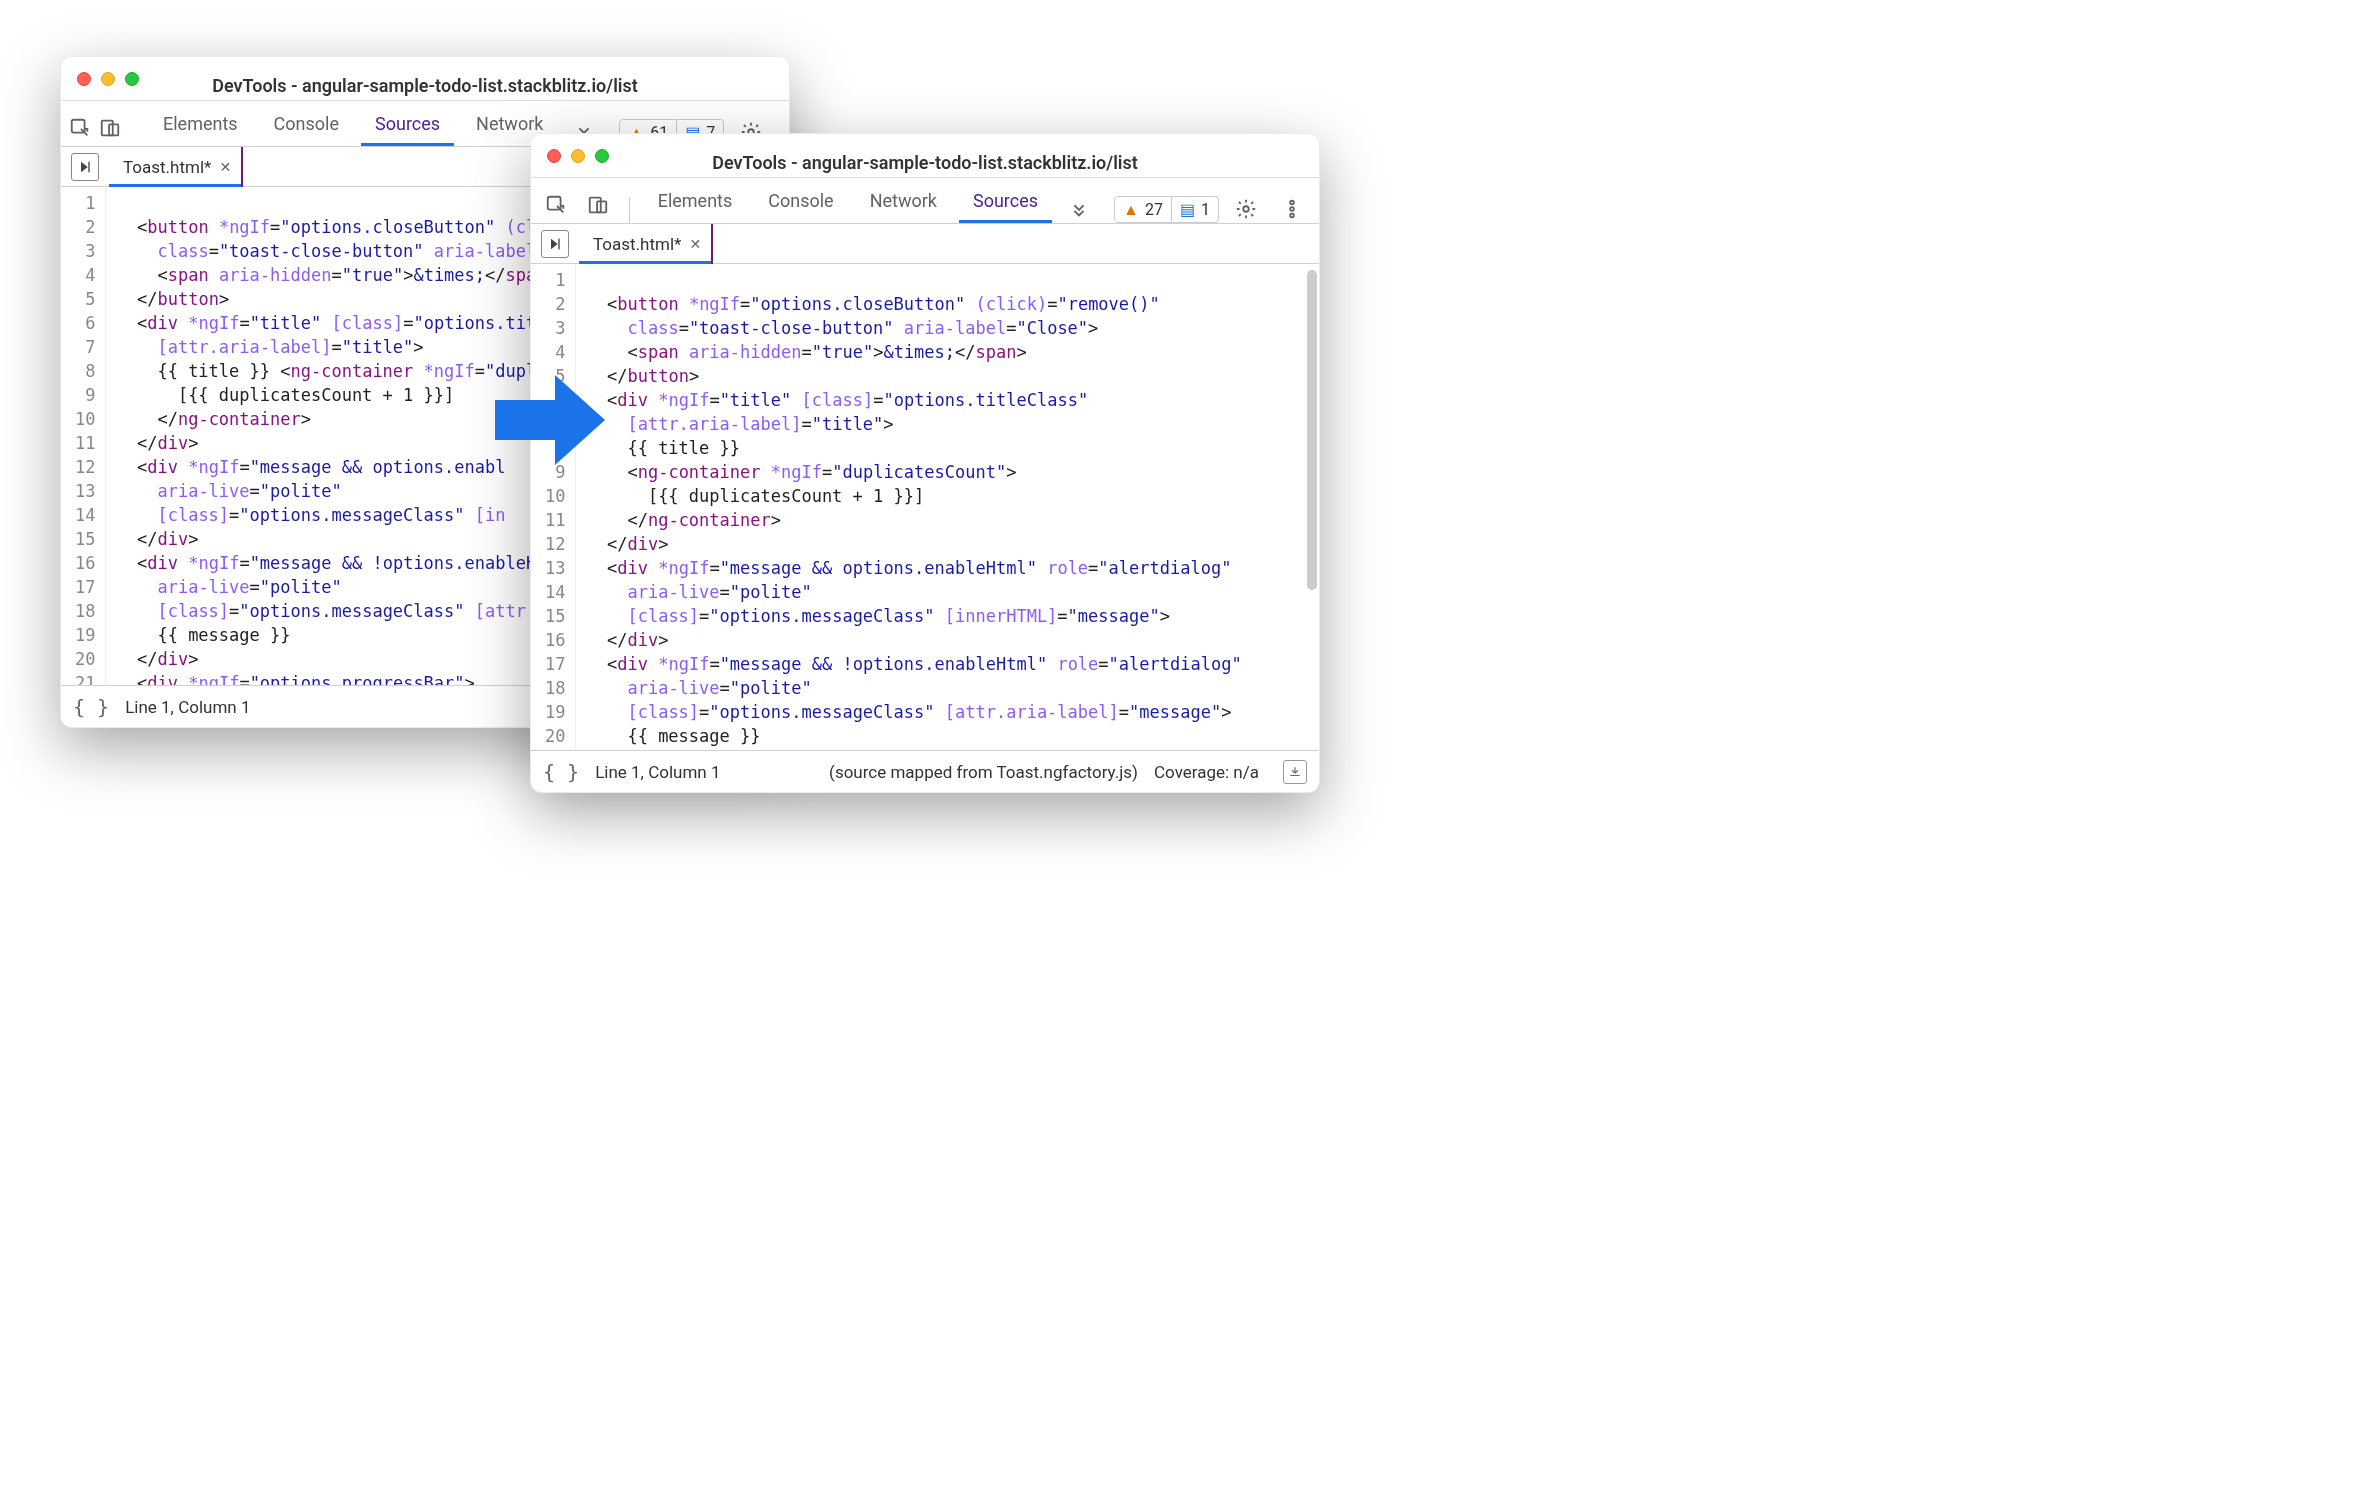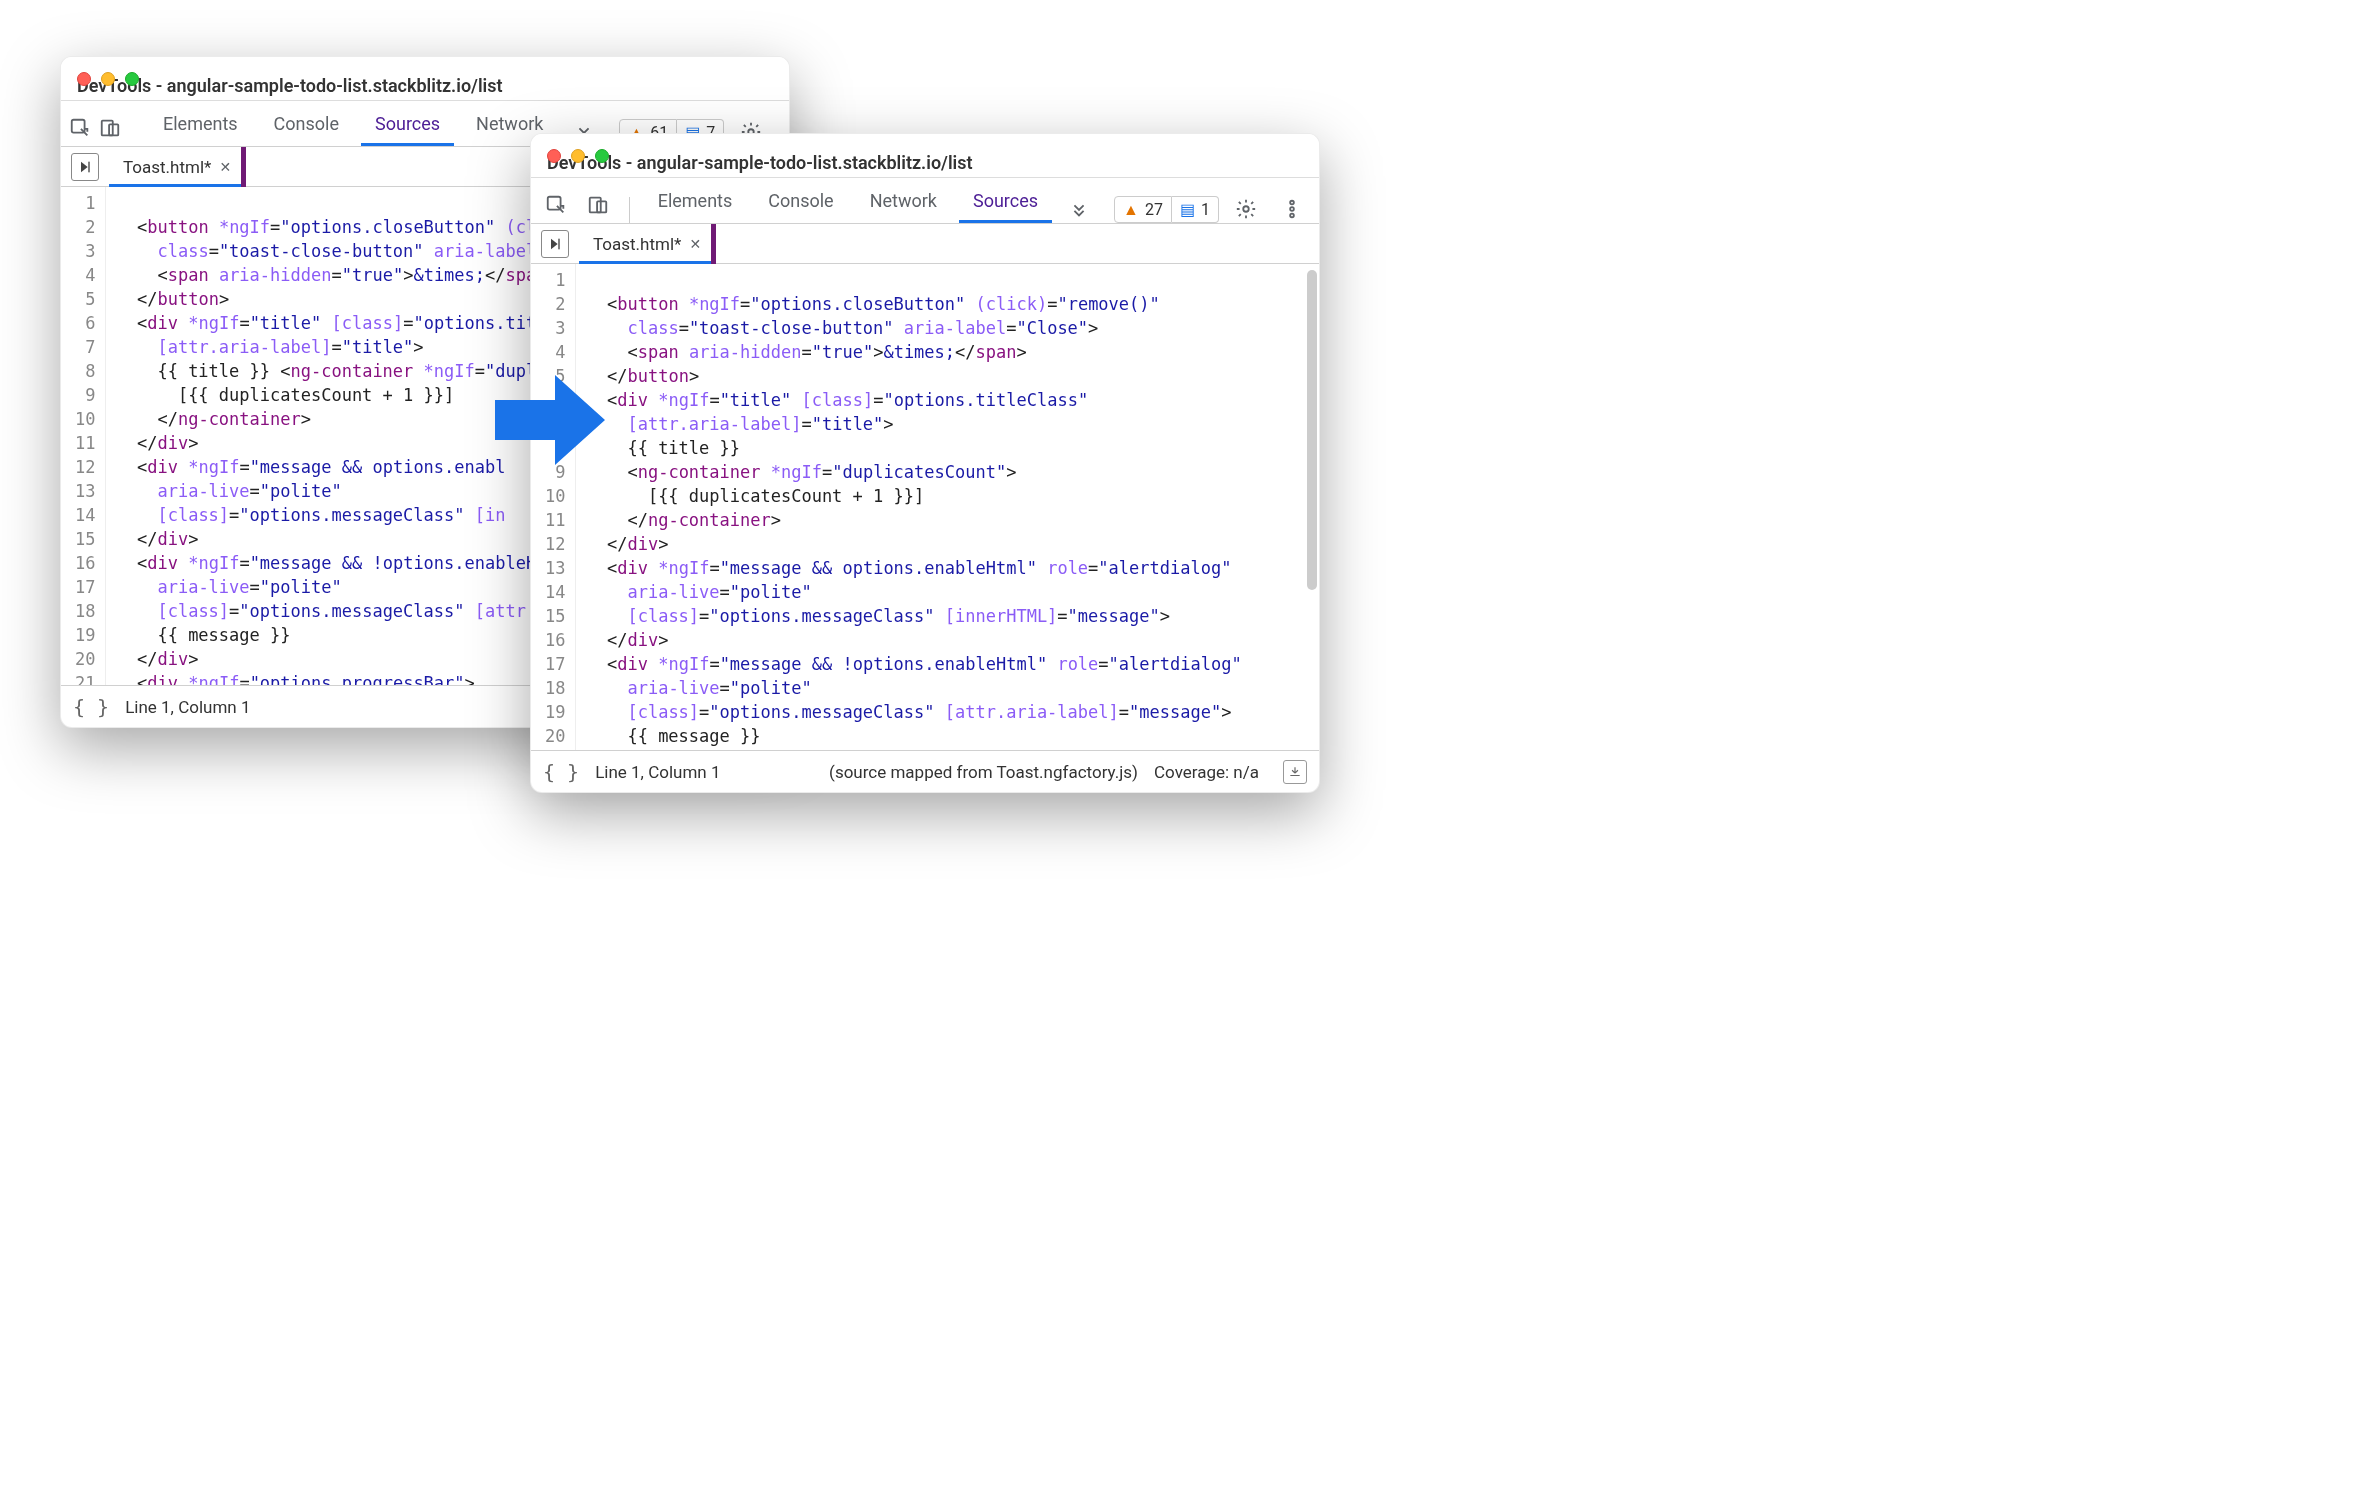--- a/index.html
+++ b/index.html
@@ -26,21 +26,21 @@
     padding: 0 16px;
     border-bottom: 1px solid #ddd;
     background: #fff;
     position: relative;
   }
   .traffic { display: flex; gap: 10px; position: absolute; left: 16px; }
   .tl { width: 14px; height: 14px; border-radius: 50%; }
   .tl.red { background: #ff5f56; border:1px solid #e0443e; }
   .tl.yel { background: #ffbd2e; border:1px solid #dea123; }
   .tl.grn { background: #27c93f; border:1px solid #1aab29; }
-  .titlebar .title { flex:1; font-weight:600; color:#333; font-size:18px;margin-top:14px; }
+  .titlebar .title { flex:1; text-align:center; font-weight:600; color:#333; font-size:18px;margin-top:14px; }
   .toolbar {
     height: 46px;
     display:flex;
     align-items:flex-end;
     padding: 0 8px;
     border-bottom: 1px solid #d0d0d0;
     gap: 8px;
     background:#fff;
   }
   .toolbar .picker, .toolbar .device {
@@ -69,21 +69,21 @@
   .subtoolbar {
     height: 40px; display:flex; align-items:center; gap:10px;
     padding:0 10px; border-bottom:1px solid #d0d0d0; background:#fff;
   }
   .play-pause {
     width:28px; height:28px; border:1px solid #888; border-radius:3px;
     display:flex; align-items:center; justify-content:center; color:#444;
   }
   .filetab {
     display:flex; align-items:center; height:40px; padding:0 10px 0 14px;
-    border-right:5px solid #701a75; font-size:17px; color:#333; gap:8px;
+    border-right:2px solid #701a75; font-size:17px; color:#333; gap:8px;
     box-shadow: inset 0 -3px 0 #1a73e8;
   }
   .filetab .close { color:#5f6368; font-size:14px; }
   .editor {
     display:flex; height: calc(100% - 44px - 46px - 40px - 42px);
     font-family: ui-monospace, Menlo, Consolas, monospace;
     font-size: 17px;
     line-height: 24px;
     overflow:hidden;
     position:relative;

